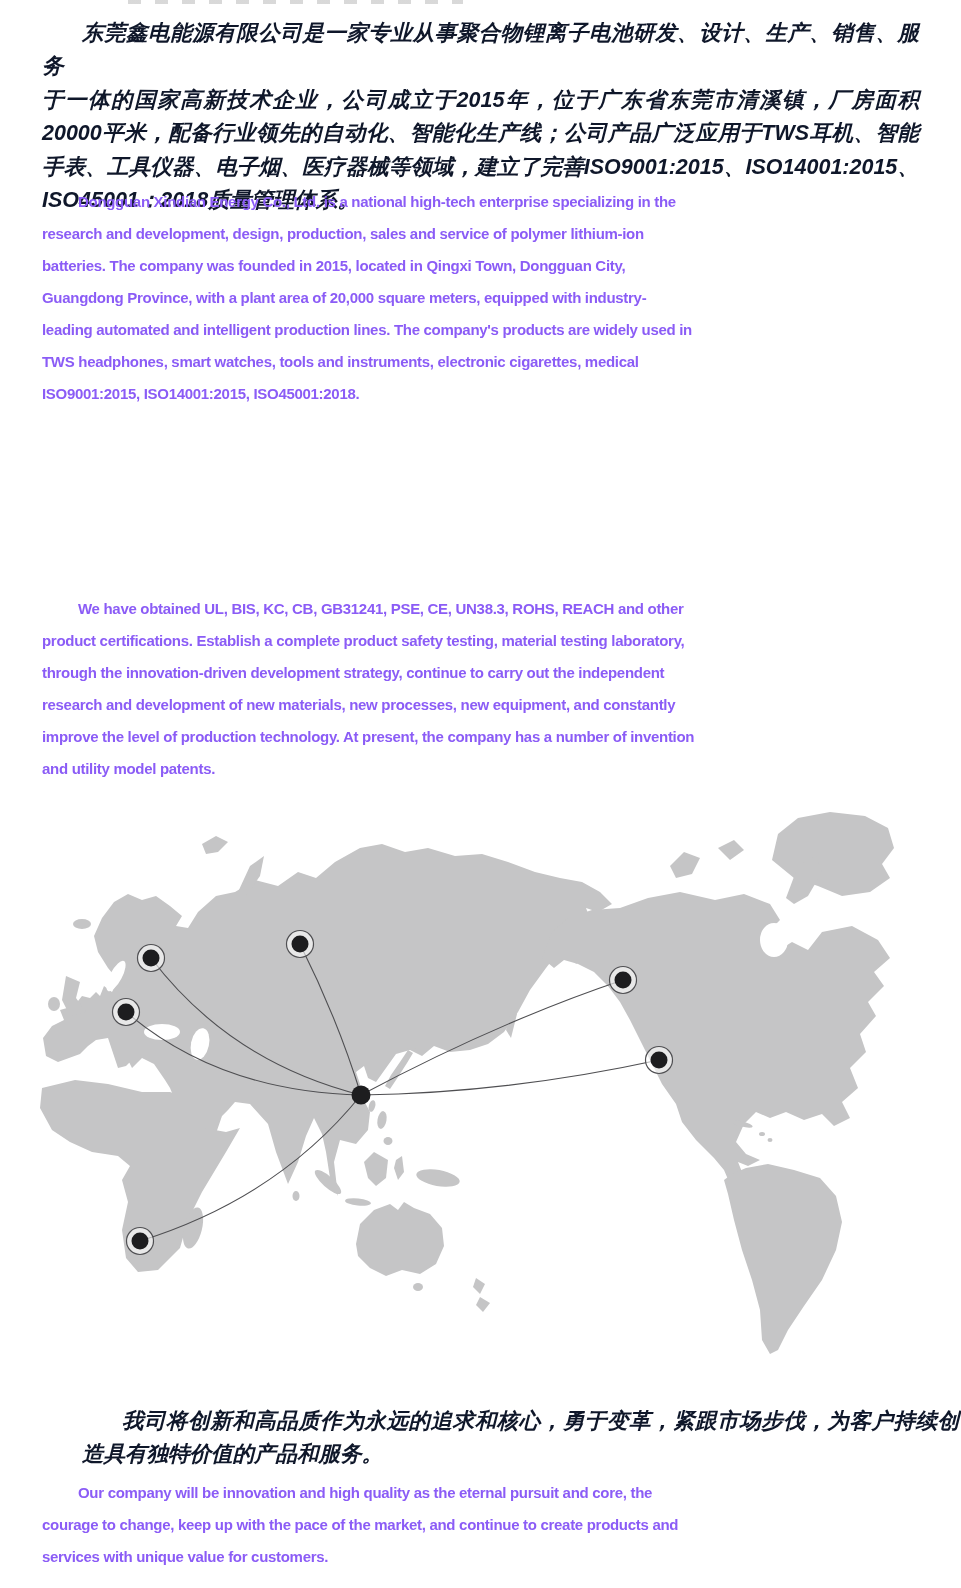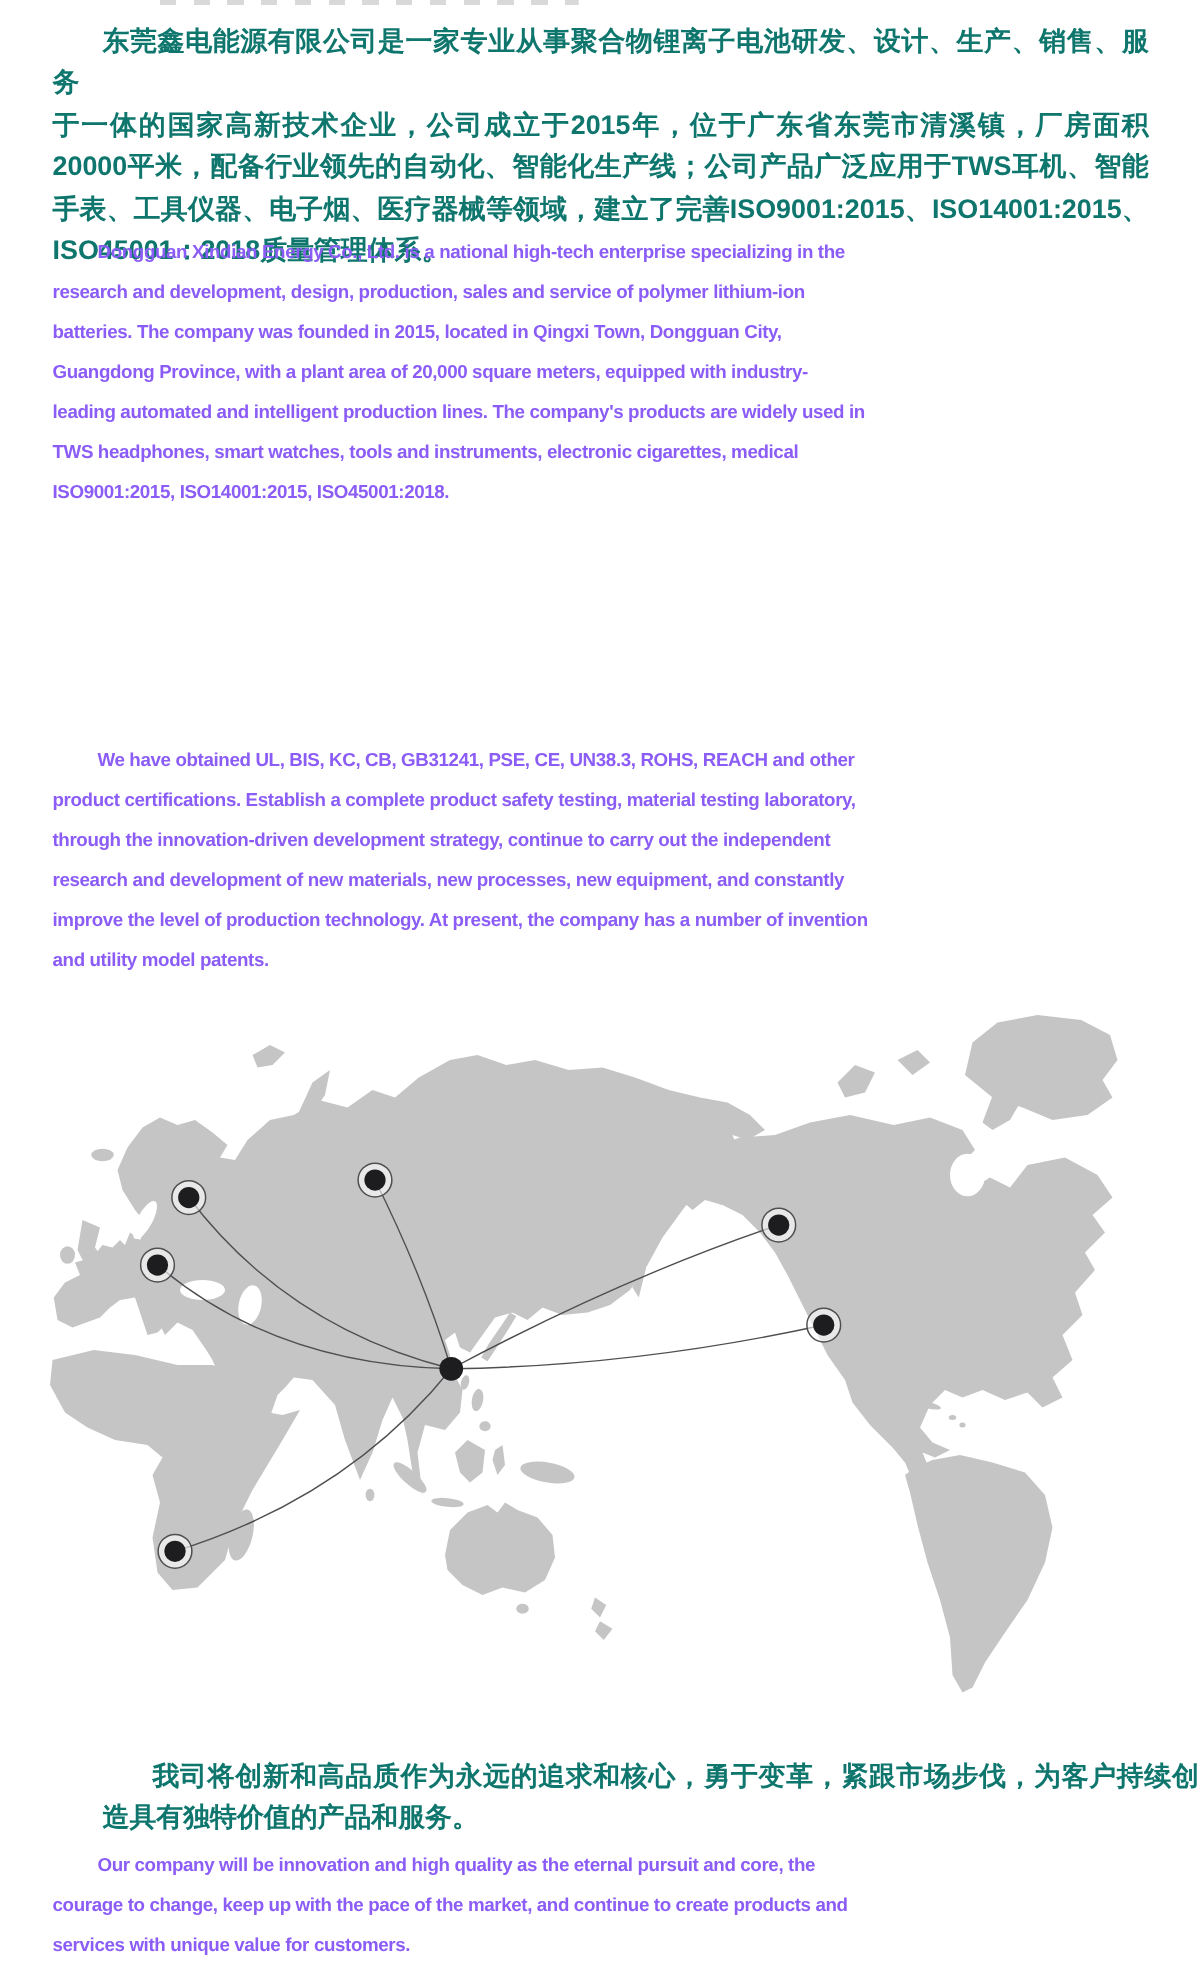--- a/index.html
+++ b/index.html
@@ -8,21 +8,21 @@
     font-family:"Liberation Sans","DejaVu Sans",sans-serif;
   }
   .page{position:absolute;inset:0;background:#ffffff;}
   
   .artifact{
     position:absolute;top:0;left:128px;width:335px;height:4px;
     background:repeating-linear-gradient(90deg,#cfcfcf 0 13px,transparent 13px 27px);
     opacity:.8;
   }
   .para{position:absolute;left:42px;width:877px;}
-  .cn{font-weight:700;color:#0f766e;font-size:21.5px;line-height:33.4px;}
+  .cn{font-weight:700;color:#0f172a;font-size:21.5px;line-height:33.4px;font-style:italic;}
   .en{font-weight:700;color:#8b5cf6;font-size:15px;line-height:32px;letter-spacing:-0.3px;}
   .jl{text-align:justify;text-align-last:justify;}
   .ll{text-align:right;text-align-last:left;}
   .nw{white-space:nowrap;}
   .ind-cn{text-indent:40px;}
   .ind-en{text-indent:36px;}
   #p1{top:17px;}
   #p2{top:186px;}
   #p3{top:458px;}
   #p4{top:593px;}

